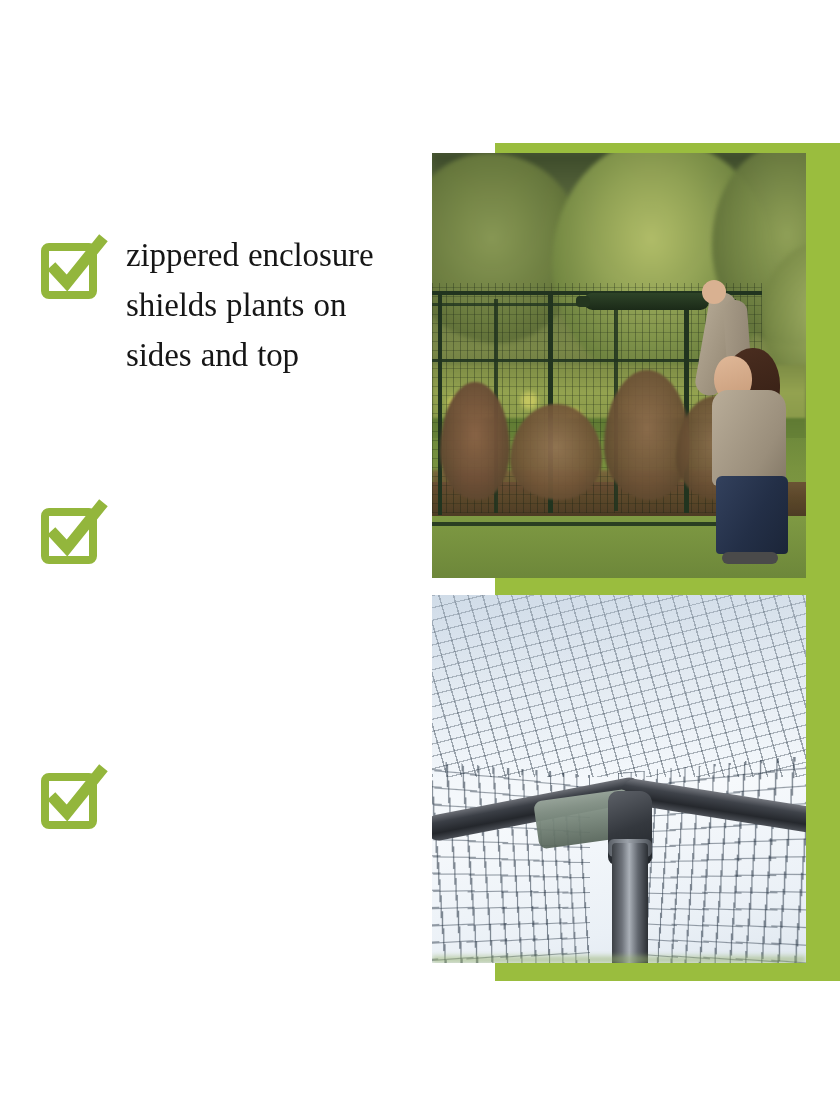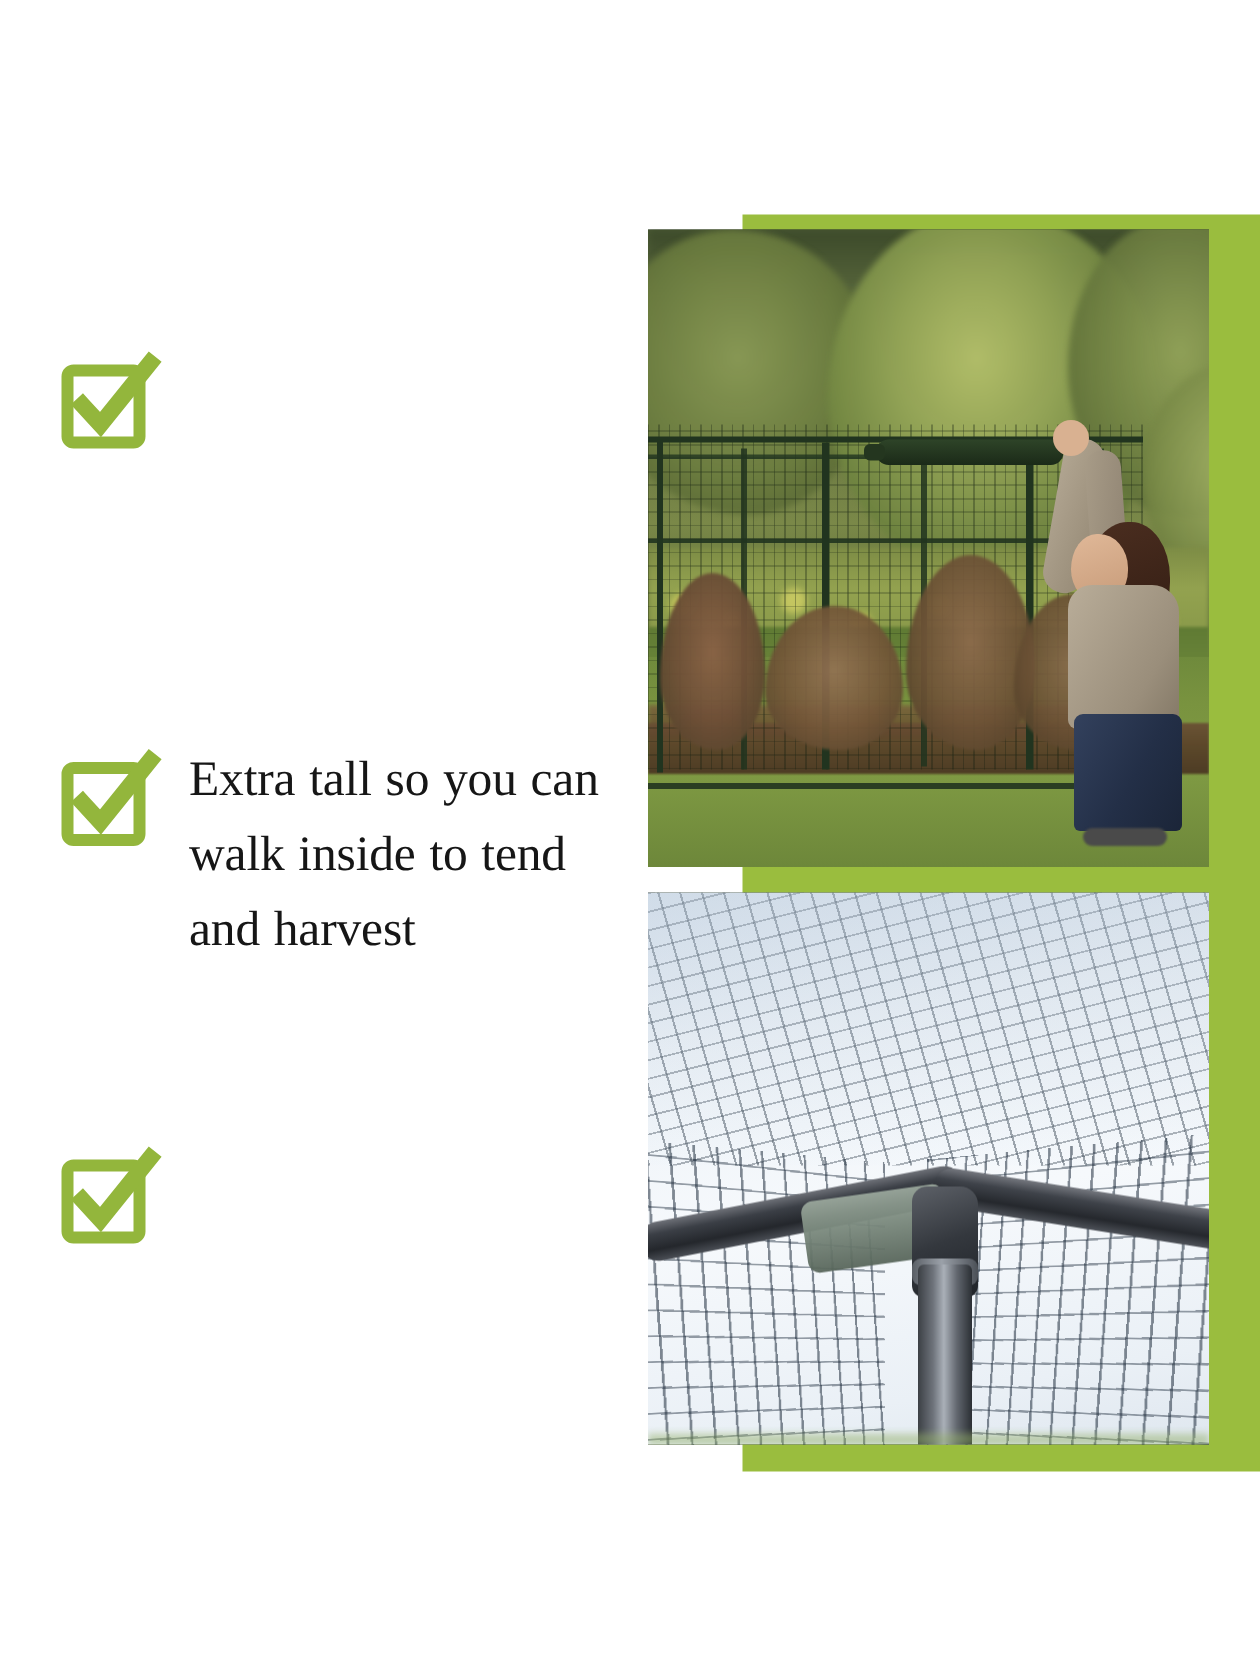--- a/index.html
+++ b/index.html
@@ -292,30 +292,30 @@
 
   <div class="features">
 
     <div class="feature feature-0">
       <span class="checkbox">
         <svg viewBox="0 0 62 62" xmlns="http://www.w3.org/2000/svg" aria-hidden="true">
           <rect x="5" y="9" width="48" height="48" rx="4" ry="4" fill="none" stroke="#93b63c" stroke-width="8"></rect>
           <path d="M15 32 L27 45 L60 4" fill="none" stroke="#93b63c" stroke-width="11" stroke-linecap="square" stroke-linejoin="miter"></path>
         </svg>
       </span>
+      <span class="feature-text">zippered enclosure shields plants on sides and top</span>
     </div>
 
     <div class="feature feature-1">
       <span class="checkbox">
         <svg viewBox="0 0 62 62" xmlns="http://www.w3.org/2000/svg" aria-hidden="true">
           <rect x="5" y="9" width="48" height="48" rx="4" ry="4" fill="none" stroke="#93b63c" stroke-width="8"></rect>
           <path d="M15 32 L27 45 L60 4" fill="none" stroke="#93b63c" stroke-width="11" stroke-linecap="square" stroke-linejoin="miter"></path>
         </svg>
       </span>
-      <span class="feature-text">Extra tall so you can walk inside to tend and harvest</span>
     </div>
 
     <div class="feature feature-2">
       <span class="checkbox">
         <svg viewBox="0 0 62 62" xmlns="http://www.w3.org/2000/svg" aria-hidden="true">
           <rect x="5" y="9" width="48" height="48" rx="4" ry="4" fill="none" stroke="#93b63c" stroke-width="8"></rect>
           <path d="M15 32 L27 45 L60 4" fill="none" stroke="#93b63c" stroke-width="11" stroke-linecap="square" stroke-linejoin="miter"></path>
         </svg>
       </span>
     </div>

